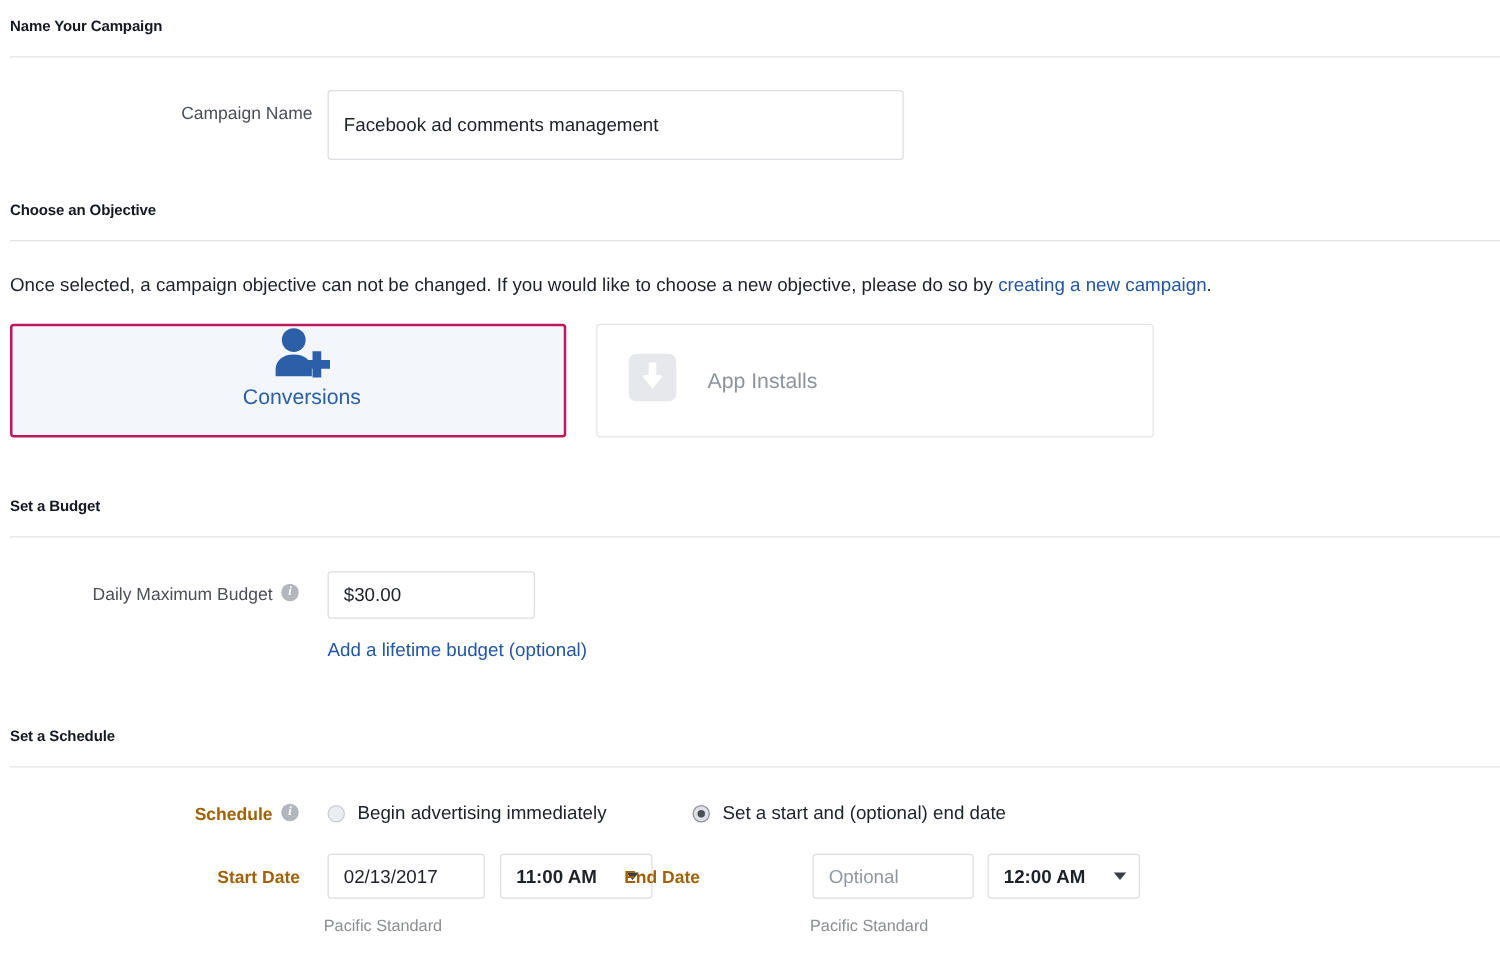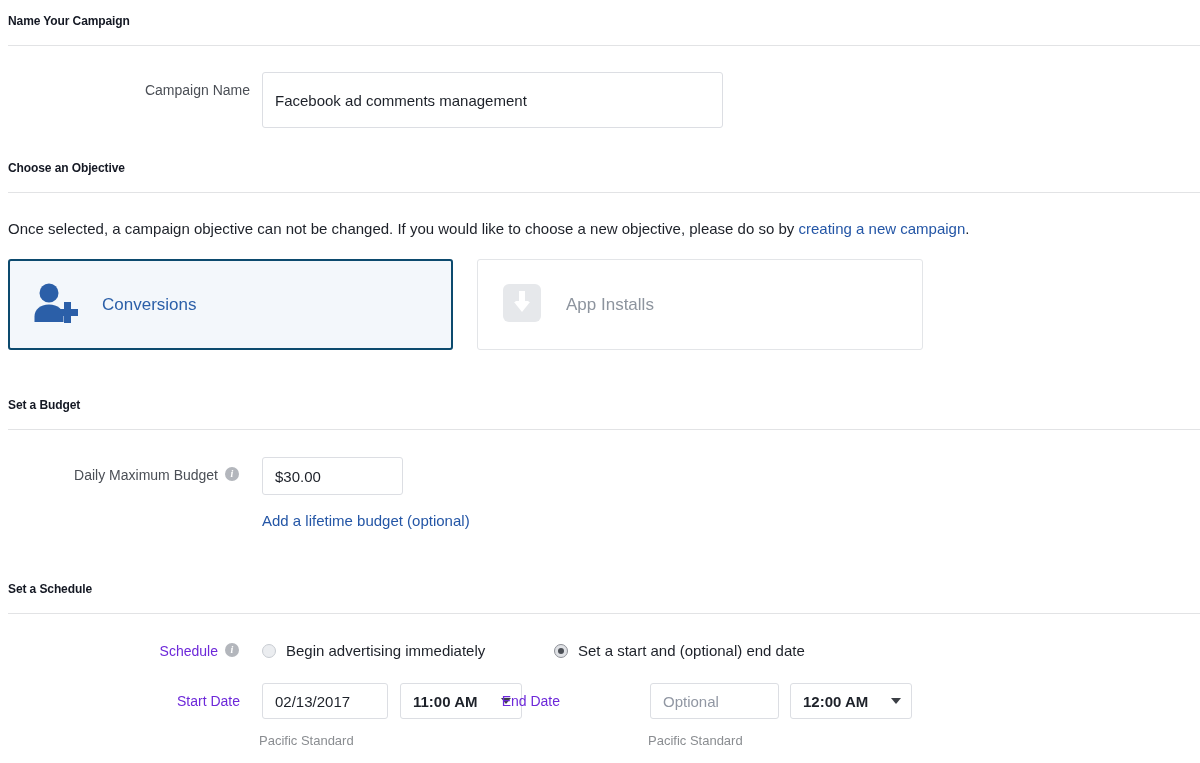--- a/index.html
+++ b/index.html
@@ -38,21 +38,21 @@
   }
 
   
   .field-label {
     position: absolute;
     font-size: 14px;
     color: #4b4f56;
     text-align: right;
     white-space: nowrap;
   }
-  .field-label.bold { font-weight: normal; color: #6d28d9; }
+  .field-label.bold { font-weight: bold; color: #a16207; }
 
   
   .text-input {
     position: absolute;
     background: #ffffff;
     border: 1px solid #dcdee3;
     border-radius: 3px;
     font-family: "Liberation Sans", sans-serif;
     font-size: 15px;
     color: #1d2129;
@@ -78,21 +78,22 @@
   
   .obj-card {
     position: absolute;
     border-radius: 3px;
     display: flex;
     align-items: center;
     cursor: pointer;
   }
   .obj-card.selected {
     background: #f3f7fb;
-    border: 2px solid #0c4a6e;
+    border: 2px solid #be185d;
+    flex-direction: column;
   }
   .obj-card.unselected {
     background: #ffffff;
     border: 1px solid #e3e5e8;
   }
   .obj-icon { margin-left: 22px; flex: 0 0 auto; display:block; }
   .obj-label {
     font-size: 17px;
     margin-left: 22px;
     white-space: nowrap;
@@ -219,21 +220,21 @@
     </span>
     <span class="obj-label">App Installs</span>
   </div>
 
   <div class="section-head" style="left:8px; top:398px;">Set a Budget</div>
   <div class="divider" style="top:429px;"></div>
 
   <div class="field-label" style="left:0px; width:218px; top:467px;">Daily Maximum Budget</div>
   <span class="info-icon" style="left:225px; top:467px;">i</span>
 
-  <input class="text-input" type="text" style="left: 262px; top: 457px; width: 141px; height: 38px;" value="$30.00">
+  <input class="text-input" type="text" style="left: 262px; top: 457px; width: 166px; height: 38px;" value="$30.00">
 
   <a class="link" style="position:absolute; left:262px; top:512px; font-size:15px;">Add a lifetime budget (optional)</a>
 
   <div class="section-head" style="left:8px; top:582px;">Set a Schedule</div>
   <div class="divider" style="top:613px;"></div>
 
   <div class="field-label bold" style="left:0px; width:218px; top:643px;">Schedule</div>
   <span class="info-icon" style="left:225px; top:643px;">i</span>
 
   <div class="radio-wrap" style="left:262px; top:642px;">

